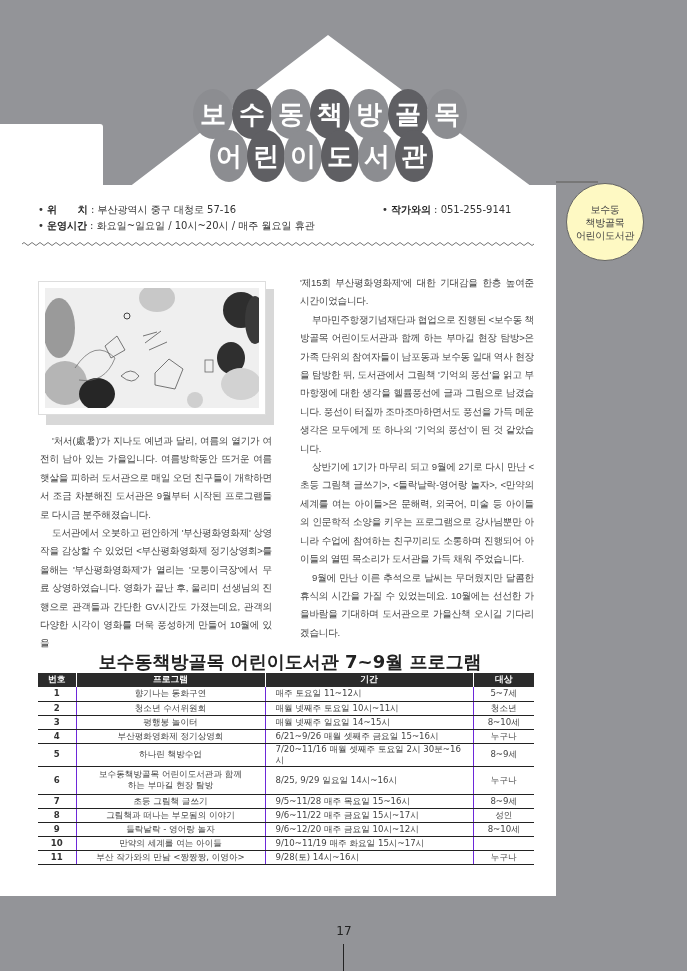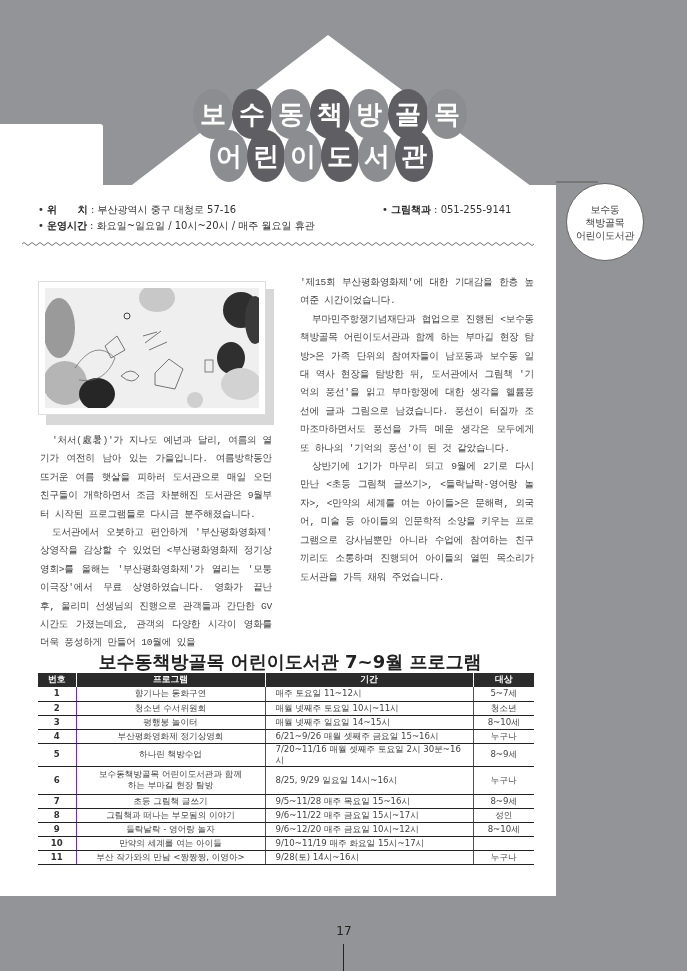--- a/index.html
+++ b/index.html
@@ -12,21 +12,21 @@
   .content-body { position: absolute; left: 0; top: 185px; width: 556px; height: 711px; background: #fff; }
   .left-notch { position: absolute; left: 0; top: 124px; width: 103px; height: 65px; background: #fff; border-top-right-radius: 3px; }
 
   
   .roof { position: absolute; left: 0; top: 0; width: 687px; height: 200px; }
 
   
   .side-tab { position: absolute; left: 556px; top: 181px; width: 131px; height: 790px; background: #939498; }
   .side-tab-topline { position: absolute; left: 556px; top: 181px; width: 42px; height: 2px; background: #777; }
   .side-circle { position: absolute; left: 566px; top: 183px; width: 78px; height: 78px; border-radius: 50%;
-                 background: #ffffff; border: 1.5px solid #666; display: flex; flex-direction: column; align-items: center; justify-content: center; }
+                 background: #fef9c3; border: 1.5px solid #666; display: flex; flex-direction: column; align-items: center; justify-content: center; }
   .side-circle span { font-size: 10px; line-height: 13px; color: #444; letter-spacing: -0.3px; }
 
   
   .title-row { position: absolute; display: flex; }
   .title-row.r1 { left: 193px; top: 89px; }
   .title-row.r2 { left: 210px; top: 130px; }
   .bubble { width: 40px; height: 58px; border-radius: 50%; margin-right: -1px; display: flex; align-items: center; justify-content: center;
             font-size: 26px; font-weight: bold; color: #fff; }
   .bubble.light { background: #8c8d91; }
   .bubble.dark { background: #5f5f63; }
@@ -39,21 +39,21 @@
   .info .bullet { margin-right: 3px; }
   .wave { position: absolute; left: 22px; top: 240px; width: 512px; height: 8px; }
 
   
   .photo-wrap { position: absolute; left: 38px; top: 281px; width: 228px; height: 136px; }
   .photo-shadow { position: absolute; left: 8px; top: 8px; width: 228px; height: 136px; background: #d8d8d8; }
   .photo-frame { position: absolute; left: 0; top: 0; width: 228px; height: 134px; background: #fff; border: 1px solid #ddd; padding: 6px; }
   .photo { width: 100%; height: 100%; background: #ededed; overflow: hidden; position: relative; }
 
   
-  .col { position: absolute; font-family: Liberation Mono, monospace; font-size: 9.6px; line-height: 18.4px; color: #444; text-align: justify; letter-spacing: -0.2px; }
+  .col { position: absolute; font-family: Liberation Sans, sans-serif; font-size: 9.6px; line-height: 18.4px; color: #444; text-align: justify; letter-spacing: -0.2px; }
   .col p { margin: 0; }
   .col p.indent { text-indent: 12px; }
   .col-left { left: 40px; top: 432px; width: 232px; }
   .col-right { left: 300px; top: 274px; width: 234px; }
 
   
   .tbl-title { position: absolute; left: 30px; top: 650px; width: 520px; text-align: center; font-size: 18px; font-weight: bold; color: #222; }
   table.prog { position: absolute; left: 38px; top: 673px; width: 496px; border-collapse: collapse; font-size: 8.6px; color: #444; }
   table.prog th { background: #2b2b2b; color: #fff; font-weight: bold; height: 14px; padding: 0; border-left: 1px solid #fff; font-size: 8.8px; }
   table.prog th:first-child { border-left: none; }
@@ -102,21 +102,21 @@
     <div class="bubble light">이</div>
     <div class="bubble dark">도</div>
     <div class="bubble light">서</div>
     <div class="bubble dark">관</div>
   </div>
 
   <div class="info" style="left:38px; top:203px;">
     <span class="bullet">•</span><b style="white-space:pre;">위      치</b> <span>: 부산광역시 중구 대청로 57-16</span>
   </div>
   <div class="info" style="left:382px; top:203px;">
-    <span class="bullet">•</span><b>그림책과</b> <span>: 051-255-9141</span>
+    <span class="bullet">•</span><b>작가와의</b> <span>: 051-255-9141</span>
   </div>
   <div class="info" style="left:38px; top:219px;">
     <span class="bullet">•</span><b>운영시간</b> <span>: 화요일~일요일 / 10시~20시 / 매주 월요일 휴관</span>
   </div>
 
   <svg class="wave" viewBox="0 0 512 8" width="512" height="8" preserveAspectRatio="none">
     <path d="M0 4 Q2 1 4 4 T8 4 T12 4 T16 4 T20 4 T24 4 T28 4 T32 4 T36 4 T40 4 T44 4 T48 4 T52 4 T56 4 T60 4 T64 4 T68 4 T72 4 T76 4 T80 4 T84 4 T88 4 T92 4 T96 4 T100 4 T104 4 T108 4 T112 4 T116 4 T120 4 T124 4 T128 4 T132 4 T136 4 T140 4 T144 4 T148 4 T152 4 T156 4 T160 4 T164 4 T168 4 T172 4 T176 4 T180 4 T184 4 T188 4 T192 4 T196 4 T200 4 T204 4 T208 4 T212 4 T216 4 T220 4 T224 4 T228 4 T232 4 T236 4 T240 4 T244 4 T248 4 T252 4 T256 4 T260 4 T264 4 T268 4 T272 4 T276 4 T280 4 T284 4 T288 4 T292 4 T296 4 T300 4 T304 4 T308 4 T312 4 T316 4 T320 4 T324 4 T328 4 T332 4 T336 4 T340 4 T344 4 T348 4 T352 4 T356 4 T360 4 T364 4 T368 4 T372 4 T376 4 T380 4 T384 4 T388 4 T392 4 T396 4 T400 4 T404 4 T408 4 T412 4 T416 4 T420 4 T424 4 T428 4 T432 4 T436 4 T440 4 T444 4 T448 4 T452 4 T456 4 T460 4 T464 4 T468 4 T472 4 T476 4 T480 4 T484 4 T488 4 T492 4 T496 4 T500 4 T504 4 T508 4 T512 4" fill="none" stroke="#666" stroke-width="0.9"></path>
   </svg>
 
   <div class="photo-wrap">
@@ -150,20 +150,21 @@
 
   <div class="col col-left">
     <p class="indent">'처서(處暑)'가 지나도 예년과 달리, 여름의 열기가 여전히 남아 있는 가을입니다. 여름방학동안 뜨거운 여름 햇살을 피하러 도서관으로 매일 오던 친구들이 개학하면서 조금 차분해진 도서관은 9월부터 시작된 프로그램들로 다시금 분주해졌습니다.</p>
     <p class="indent">도서관에서 오붓하고 편안하게 '부산평화영화제' 상영작을 감상할 수 있었던 &lt;부산평화영화제 정기상영회&gt;를 올해는 '부산평화영화제'가 열리는 '모퉁이극장'에서 무료 상영하였습니다. 영화가 끝난 후, 울리미 선생님의 진행으로 관객들과 간단한 GV시간도 가졌는데요, 관객의 다양한 시각이 영화를 더욱 풍성하게 만들어 10월에 있을</p>
   </div>
 
   <div class="col col-right">
     <p>'제15회 부산평화영화제'에 대한 기대감을 한층 높여준 시간이었습니다.</p>
     <p class="indent">부마민주항쟁기념재단과 협업으로 진행된 &lt;보수동 책방골목 어린이도서관과 함께 하는 부마길 현장 탐방&gt;은 가족 단위의 참여자들이 남포동과 보수동 일대 역사 현장을 탐방한 뒤, 도서관에서 그림책 '기억의 풍선'을 읽고 부마항쟁에 대한 생각을 헬륨풍선에 글과 그림으로 남겼습니다. 풍선이 터질까 조마조마하면서도 풍선을 가득 메운 생각은 모두에게 또 하나의 '기억의 풍선'이 된 것 같았습니다.</p>
     <p class="indent">상반기에 1기가 마무리 되고 9월에 2기로 다시 만난 &lt;초등 그림책 글쓰기&gt;, &lt;들락날락-영어랑 놀자&gt;, &lt;만약의 세계를 여는 아이들&gt;은 문해력, 외국어, 미술 등 아이들의 인문학적 소양을 키우는 프로그램으로 강사님뿐만 아니라 수업에 참여하는 친구끼리도 소통하며 진행되어 아이들의 열띤 목소리가 도서관을 가득 채워 주었습니다.</p>
+    <p class="indent">9월에 만난 이른 추석으로 날씨는 무더웠지만 달콤한 휴식의 시간을 가질 수 있었는데요. 10월에는 선선한 가을바람을 기대하며 도서관으로 가을산책 오시길 기다리겠습니다.</p>
   </div>
 
   <div class="tbl-title">보수동책방골목 어린이도서관 7~9월 프로그램</div>
   <table class="prog">
     <colgroup>
       <col style="width:38px">
       <col style="width:189px">
       <col style="width:208px">
       <col style="width:61px">
     </colgroup>

